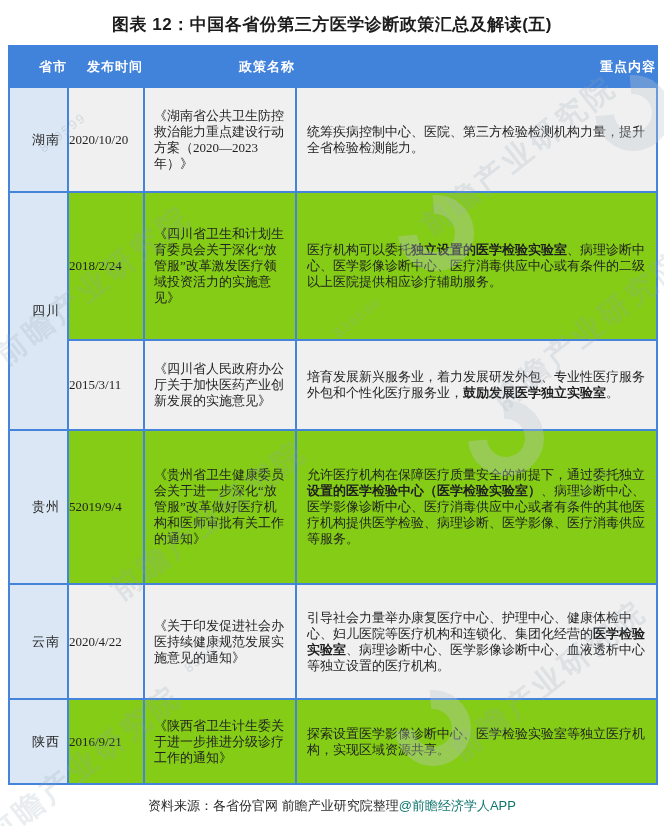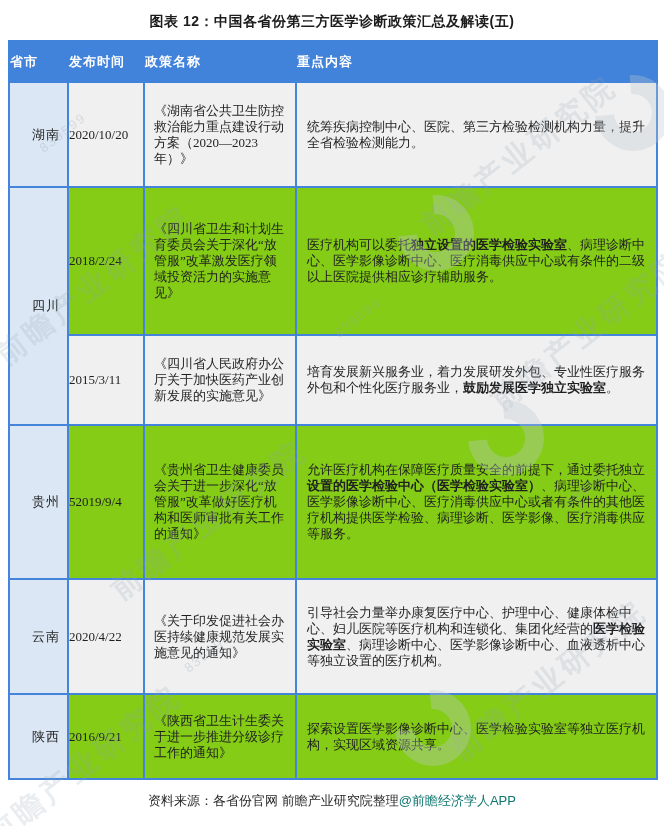--- a/index.html
+++ b/index.html
@@ -5,40 +5,40 @@
   * { margin: 0; padding: 0; box-sizing: border-box; }
   html, body { width: 664px; height: 826px; }
   body {
     position: relative;
     background: #ffffff;
     font-family: "Liberation Sans", "DejaVu Sans", sans-serif;
     overflow: hidden;
   }
   .page-title {
     text-align: center;
-    font-size: 14px;
+    font-size: 17px;
     font-weight: bold;
     color: #1c1c1c;
     padding-top: 13px;
     letter-spacing: 0.5px;
   }
   table.policy-table {
     margin: 9px 8px 0 8px;
     width: 648px;
     border-collapse: collapse;
     table-layout: fixed;
   }
   .policy-table th {
     background: #4182DB;
     border: 2px solid #4182DB;
     color: #ffffff;
     font-size: 13px;
     font-weight: bold;
     height: 41px;
-    text-align: left;
+    text-align: right;
     letter-spacing: 1px;
   }
   .policy-table td {
     border: 2px solid #4484DB;
     font-family: "Liberation Serif", "DejaVu Serif", serif;
     font-size: 13px;
     line-height: 16px;
     color: #1f1f1f;
     vertical-align: middle;
   }

